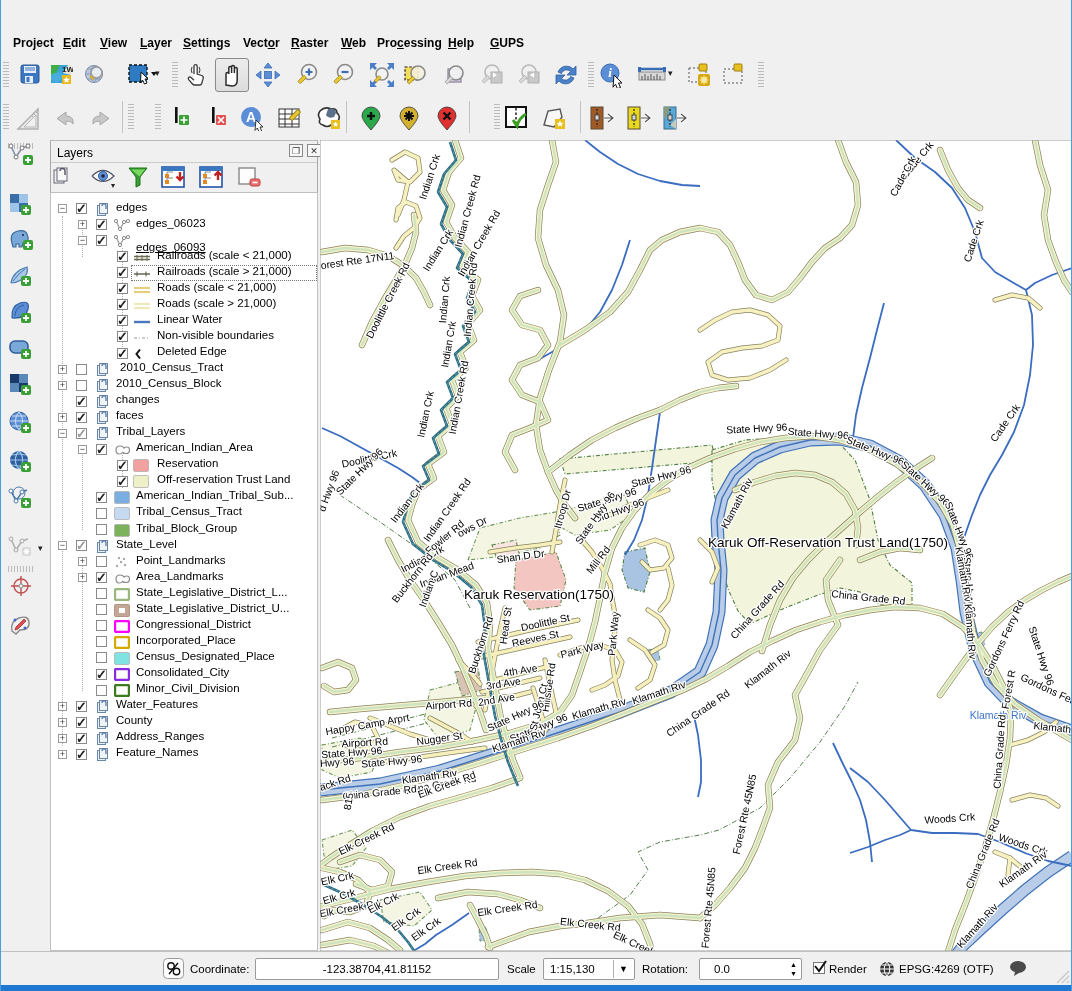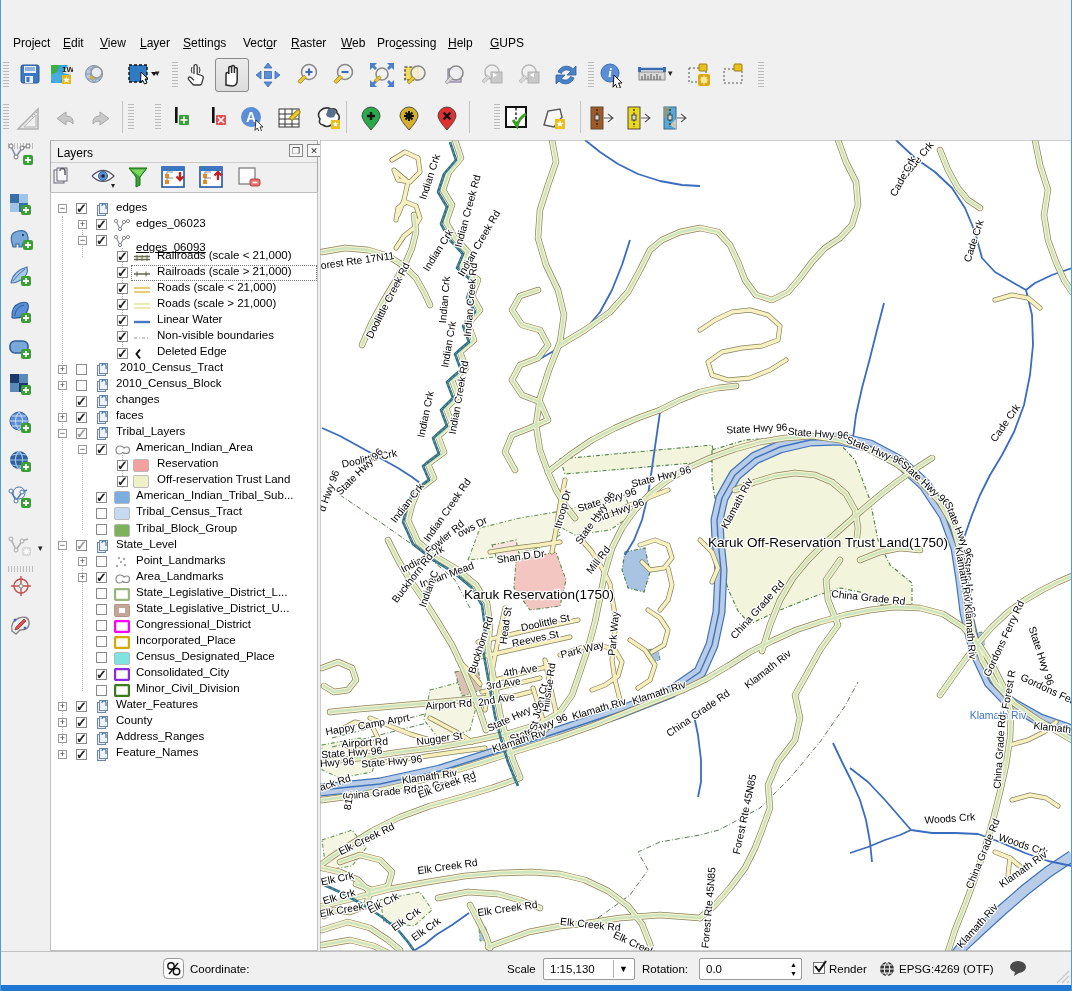--- a/index.html
+++ b/index.html
@@ -1,20 +1,20 @@
 <!DOCTYPE html>
 <html><head><meta charset="utf-8"><style>
 * { margin:0; padding:0; box-sizing:border-box; }
 body { width:1072px; height:991px; font-family:"Liberation Sans", sans-serif; overflow:hidden; }
 #win { position:relative; width:1072px; height:991px; background:#f0f0f0; overflow:hidden; }
 #titlebar { position:absolute; left:0; top:0; width:1072px; height:30px; background:#ffffff; border-top:1px solid #4a9ede; }
 #title { position:absolute; left:30px; top:8px; font-size:12px; color:#000; }
 #qgislogo { position:absolute; left:10px; top:7px; }
 .wbtn { position:absolute; top:0; width:46px; height:30px; }
-#menubar { position:absolute; left:0; top:30px; width:964px; height:26px; background:#f0f0f0; font-size:12px; color:#000; }
+#menubar { position:absolute; left:0; top:30px; width:964px; height:26px; background:#f0f0f0; font-size:12px; color:#000;font-weight:bold; }
 .mi { position:absolute; top:6px; }
 #toolbars { position:absolute; left:0; top:56px; width:1072px; height:84px; background:#f0f0f0; }
 .ticon2 { position:absolute; }
 .toolbtn-on { position:absolute; border:1px solid #8a8a8a; border-radius:3px; background:linear-gradient(#ececec,#dcdcdc); }
 .hgrip { position:absolute; width:6px; height:26px; background-image:repeating-linear-gradient(#bbb 0 1px, #f0f0f0 1px 3px); }
 .vgrip { position:absolute; width:26px; height:6px; background-image:repeating-linear-gradient(90deg,#bbb 0 1px, #f0f0f0 1px 3px); }
 .vsep2 { position:absolute; width:1px; height:32px; background:#c4c4c4; }
 #leftbar { position:absolute; left:0; top:140px; width:50px; height:811px; background:#f0f0f0; }
 .licon { position:absolute; }
 .ddarrow { position:absolute; font-size:9px; color:#222; }
@@ -1066,25 +1066,26 @@
       </svg></div>
 
 <div id="statusbar">
  <svg style="position:absolute;left:163px;top:6px" width="21" height="21" viewBox="0 0 21 21">
         <rect x="0.5" y="0.5" width="20" height="20" rx="4" fill="#fcfcfc" stroke="#9a9a9a"></rect>
         <circle cx="8" cy="8" r="3.2" fill="none" stroke="#111" stroke-width="1.4"></circle>
         <circle cx="13.5" cy="13.5" r="3.2" fill="none" stroke="#111" stroke-width="1.4"></circle>
         <path d="M15 5 l-9 11" stroke="#111" stroke-width="1.4"></path>
       </svg>
  <span class="sbtxt" style="left:190px">Coordinate:</span>
+ <div class="sbbox" style="left:255px;width:244px;text-align:center;line-height:20px">-123.38704,41.81152</div>
  <span class="sbtxt" style="left:507px">Scale</span>
  <div class="sbbox" style="left:543px;width:92px;line-height:20px"><span style="margin-left:6px">1:15,130</span>
    <span style="position:absolute;right:1px;top:1px;width:20px;height:18px;border-left:1px solid #b0b0b0;text-align:center;font-size:9px;line-height:18px">▼</span></div>
  <span class="sbtxt" style="left:642px">Rotation:</span>
- <div class="sbbox" style="left:699px;width:103px;line-height:20px"><span style="margin-left:6px">0.0</span>
+ <div class="sbbox" style="left:699px;width:103px;line-height:20px"><span style="margin-left:14px">0.0</span>
    <span style="position:absolute;right:4px;top:1px;font-size:7px;line-height:9px">▲<br>▼</span></div>
  <span style="position:absolute;left:813px;top:10px;width:12px;height:12px;border:1px solid #777;background:#fff"></span>
  <svg style="position:absolute;left:813px;top:7px" width="15" height="15">
         <path d="M2 7 l4 5 7 -10" fill="none" stroke="#111" stroke-width="2"></path>
       </svg>
  <span class="sbtxt" style="left:829px">Render</span>
  <svg style="position:absolute;left:879px;top:9px" width="16" height="16" viewBox="0 0 16 16">
         <circle cx="8" cy="8" r="7" fill="#333"></circle>
         <path d="M1 8 h14 M8 1 a10 10 0 0 1 0 14 M8 1 a10 10 0 0 0 0 14 M2.5 4 h11 M2.5 12 h11" stroke="#fff" stroke-width="1" fill="none"></path>
       </svg>

